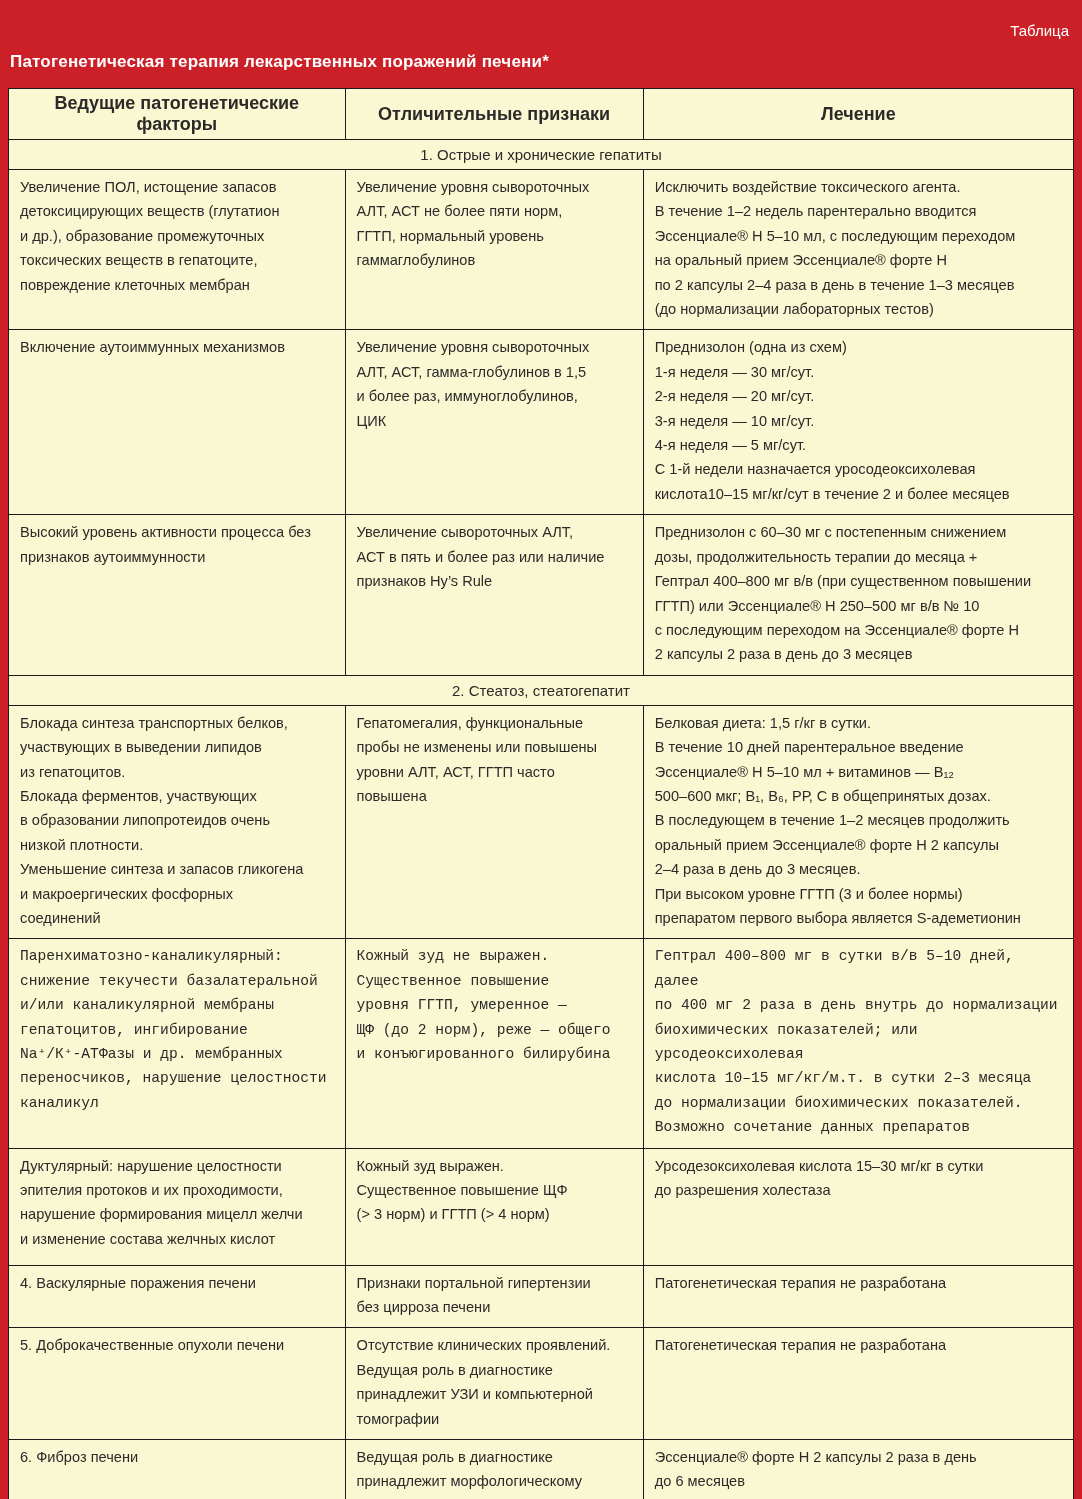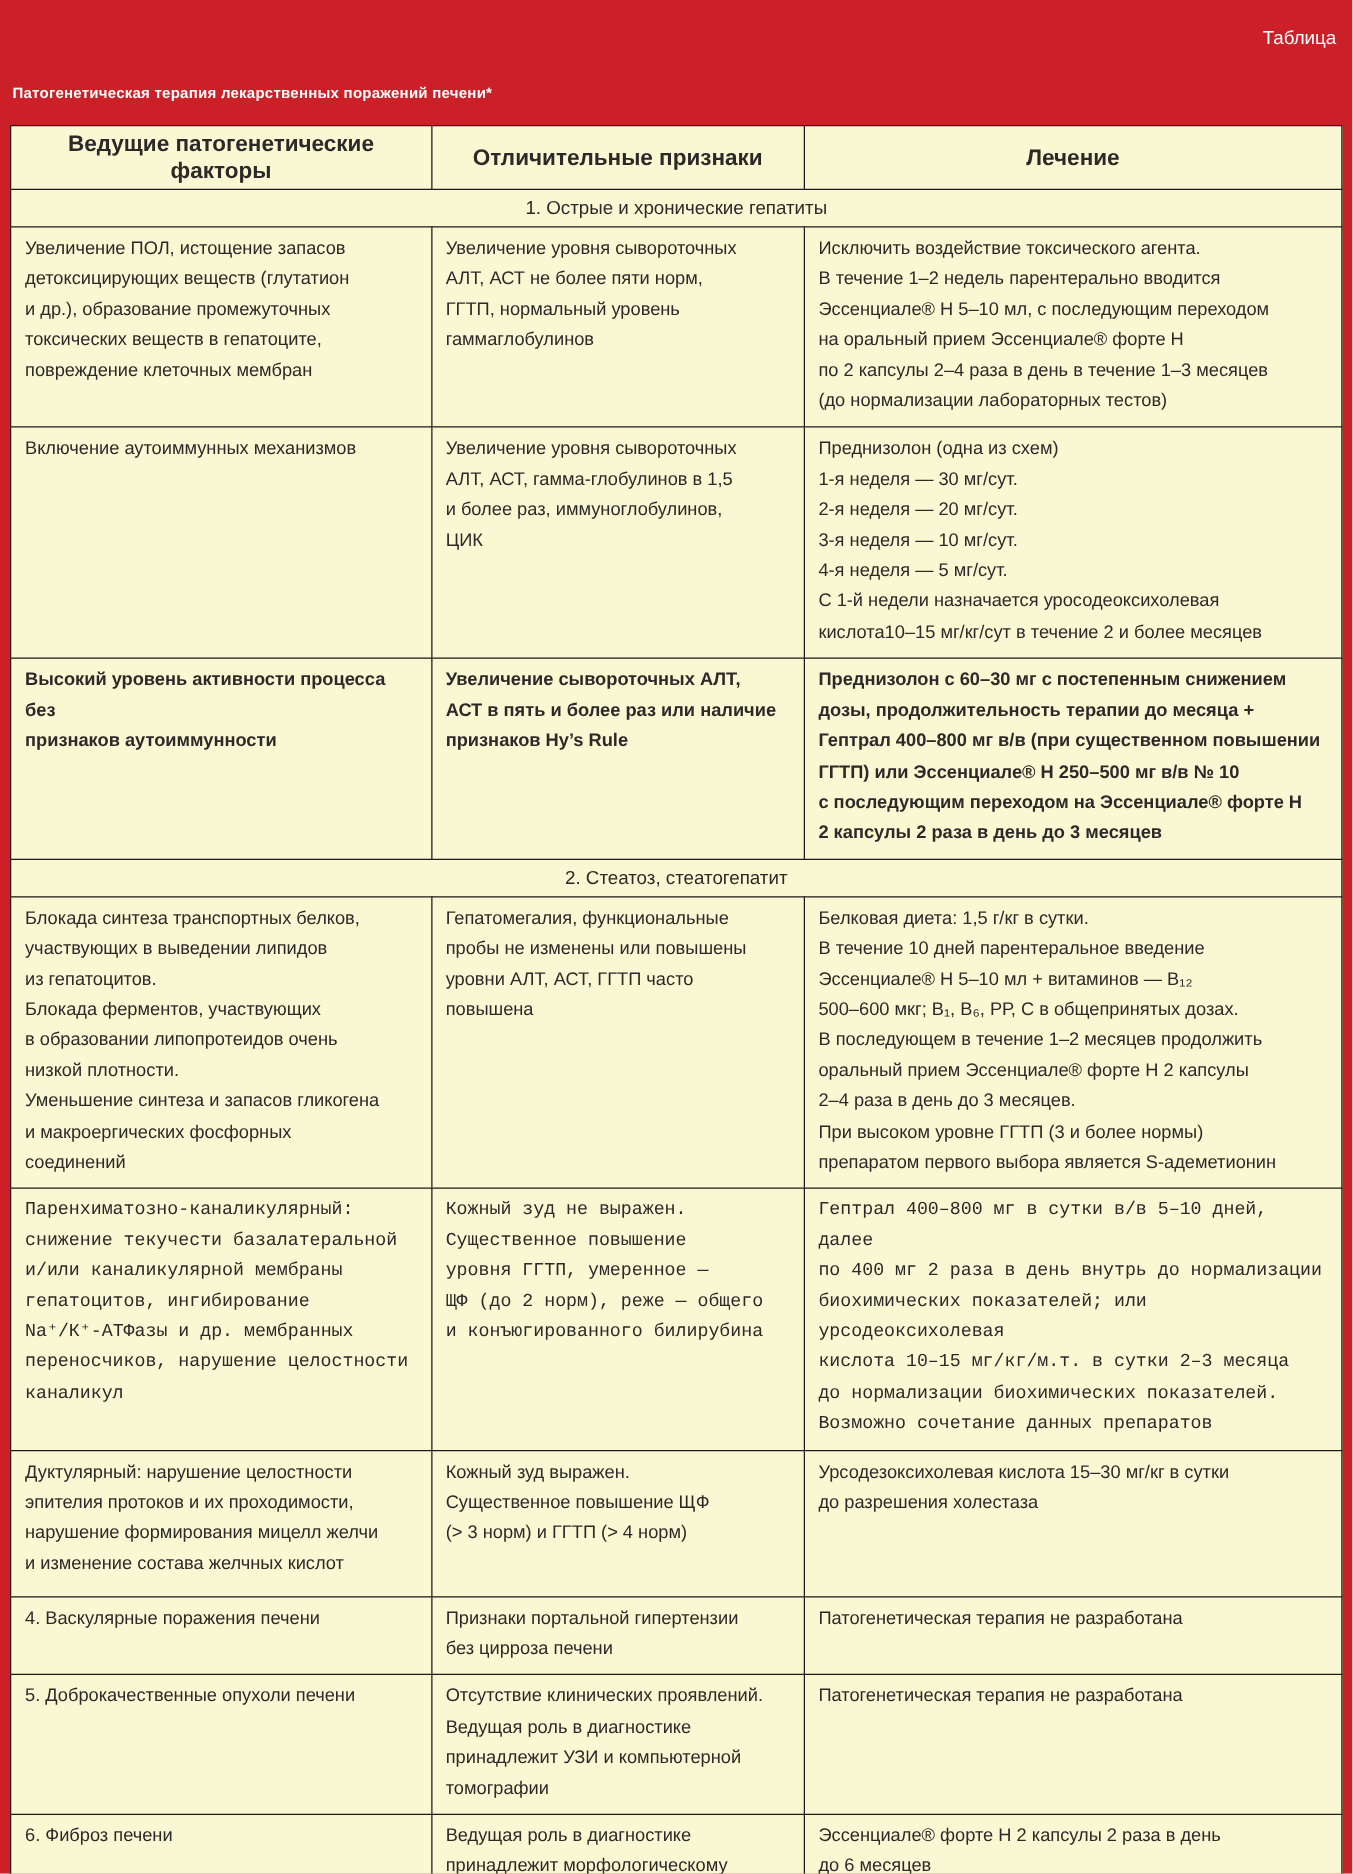--- a/index.html
+++ b/index.html
@@ -5,21 +5,21 @@
   html,body { margin:0; padding:0; }
   .page {
     width:1082px; height:1499px;
     background:#CB2027;
     font-family:"Liberation Sans","DejaVu Sans",sans-serif;
     box-sizing:border-box;
     overflow:hidden;
   }
   .top-band { padding:22px 13px 8px 10px; color:#ffffff; }
   .table-tag { font-size:15px; text-align:right; line-height:18px; }
-  .page-title { font-size:12px; font-weight:bold; margin-top:24px; line-height:20px; letter-spacing:0.2px; }
+  .page-title { font-size:17px; font-weight:bold; margin-top:12px; line-height:20px; letter-spacing:0.2px; }
   .tbl-wrap { margin:8px 8px 0 8px; }
   table.therapy {
     width:100%;
     border-collapse:collapse;
     background:#FAF7D3;
     table-layout:fixed;
   }
   table.therapy th, table.therapy td {
     border:1px solid #1C1B19;
     color:#2B2A28;
@@ -95,21 +95,21 @@
 и более раз, иммуноглобулинов,
 ЦИК</td>
             <td class="cell">Преднизолон (одна из схем)
 1-я неделя — 30 мг/сут.
 2-я неделя — 20 мг/сут.
 3-я неделя — 10 мг/сут.
 4-я неделя — 5 мг/сут.
 С 1-й недели назначается уросодеоксихолевая
 кислота10–15 мг/кг/сут в течение 2 и более месяцев</td>
           </tr>
-          <tr style="height: 155px; font-weight: bold;">
+          <tr style="height: 155px;">
             <td class="cell">Высокий уровень активности процесса без
 признаков аутоиммунности</td>
             <td class="cell">Увеличение сывороточных АЛТ,
 АСТ в пять и более раз или наличие
 признаков Hy’s Rule</td>
             <td class="cell">Преднизолон с 60–30 мг с постепенным снижением
 дозы, продолжительность терапии до месяца +
 Гептрал 400–800 мг в/в (при существенном повышении
 ГГТП) или Эссенциале® Н 250–500 мг в/в № 10
 с последующим переходом на Эссенциале® форте Н

